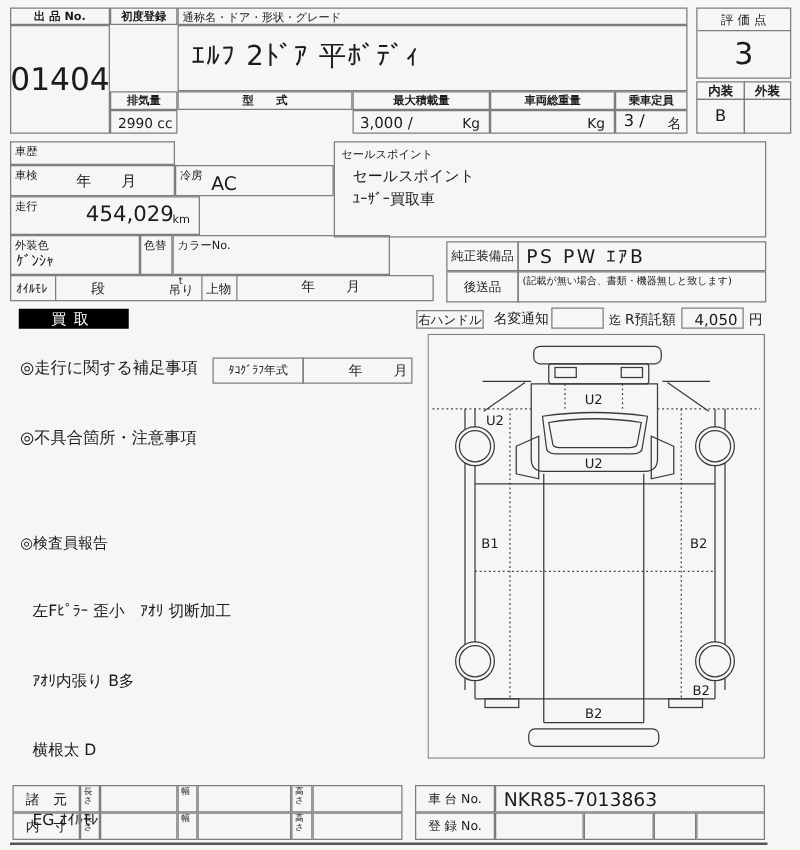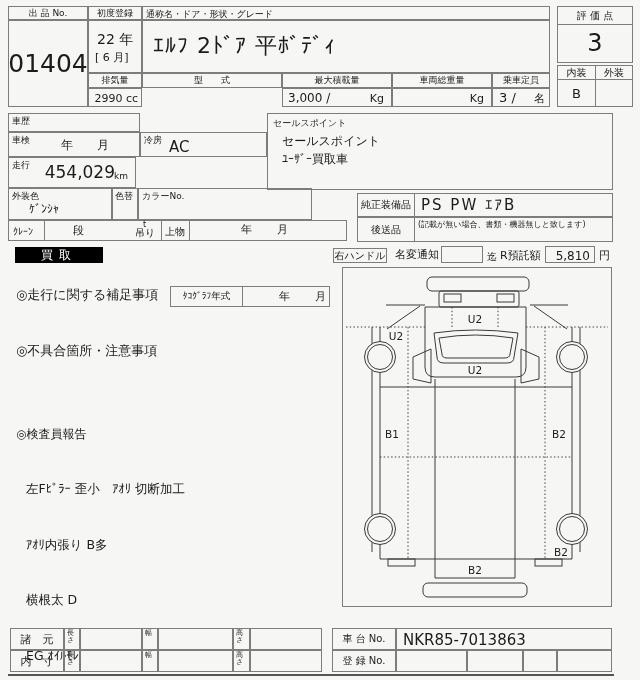--- a/index.html
+++ b/index.html
@@ -4,42 +4,38 @@
 <style>
   html,body{margin:0;padding:0;}
   body{background:#e9e9e7;}
   .sheet{
     position:relative;width:640px;height:680px;background:#f6f6f4;
     font-family:"DejaVu Sans","Liberation Sans",sans-serif;color:#1b1b1b;overflow:hidden;
   }
   .box{position:absolute;box-sizing:border-box;border:1px solid #7d7d7d;background:transparent;}
   .txt{position:absolute;white-space:pre;line-height:1.1;}
   .c{display:flex;align-items:center;justify-content:center;text-align:center;}
-  .lbl{font-size:9px;}
+  .lbl{font-size:9px;font-weight:bold;}
   .corner{position:absolute;left:3px;top:1px;font-size:9px;white-space:pre;}
   .tiny{font-size:7px;line-height:7px;padding:1px 0 0 2px;word-break:break-all;}
   .vline{position:absolute;top:0;bottom:0;width:1px;background:#7d7d7d;}
   .badge{position:absolute;background:#000;color:#fff;display:flex;align-items:center;justify-content:center;letter-spacing:6px;font-size:12px;}
   .insp{position:absolute;font-size:12.5px;line-height:18.5px;white-space:pre;}
   svg text{font-family:"DejaVu Sans","Liberation Sans",sans-serif;fill:#1b1b1b;}
   .rule{position:absolute;background:#555;}
 </style>
 </head>
 <body>
 
 <div class="sheet">
 
   <div class="box c lbl" style="left:8px;top:6px;width:80px;height:14px">出 品 No.</div>
   <div class="box c" style="left:8px;top:20px;width:80px;height:87px;font-size:25px">01404</div>
 
   <div class="box c lbl" style="left:88px;top:6px;width:54px;height:14px">初度登録</div>
-  <div class="box" style="left:88px;top:20px;width:54px;height:53px">
-    <div class="txt" style="left:8px;top:11px;font-size:14px">22 年</div>
-    <div class="txt" style="left:6px;top:31px;font-size:11px">[ 6 月]</div>
-  </div>
 
   <div class="box" style="left:142px;top:6px;width:408px;height:14px">
     <span class="corner">通称名・ドア・形状・グレード</span>
   </div>
   <div class="box" style="left:142px;top:20px;width:408px;height:53px">
     <div class="txt" style="left:10px;top:13px;font-size:22px;letter-spacing:1px">ｴﾙﾌ 2ﾄﾞｱ 平ﾎﾞﾃﾞｨ</div>
   </div>
 
   <div class="box c lbl" style="left:88px;top:73px;width:54px;height:15px">排気量</div>
   <div class="box c lbl" style="left:142px;top:73px;width:140px;height:15px">型　　式</div>
@@ -76,41 +72,41 @@
   </div>
   <div class="box" style="left:8px;top:132px;width:132px;height:25px">
     <span class="corner">車検</span>
     <div class="txt" style="left:52px;bottom:4px;font-size:12px">年</div>
     <div class="txt" style="left:88px;bottom:4px;font-size:12px">月</div>
   </div>
   <div class="box" style="left:140px;top:132px;width:127px;height:25px">
     <span class="corner">冷房</span>
     <div class="txt" style="left:28px;top:6px;font-size:15px">AC</div>
   </div>
-  <div class="box" style="left:8px;top:157px;width:128px;height:31px">
+  <div class="box" style="left:8px;top:157px;width:152px;height:31px">
     <span class="corner">走行</span>
     <div class="txt" style="right:20px;bottom:5px;font-size:17px">454,029</div>
     <div class="txt" style="right:7px;bottom:5px;font-size:9px">km</div>
   </div>
   <div class="box" style="left:8px;top:188px;width:104px;height:32px">
     <span class="corner">外装色</span>
-    <div class="txt" style="left:20px;bottom:3px;font-size:12px">ｹﾞﾝｼｬ</div>
+    <div class="txt" style="left:4px;bottom:3px;font-size:12px">ｹﾞﾝｼｬ</div>
   </div>
   <div class="box" style="left:112px;top:188px;width:26px;height:32px">
     <span class="corner" style="left:2px">色替</span>
   </div>
   <div class="box" style="left:138px;top:188px;width:174px;height:32px">
     <span class="corner">カラーNo.</span>
   </div>
 
   <div class="box" style="left:8px;top:220px;width:339px;height:21px">
     <div class="vline" style="left:35px"></div>
     <div class="vline" style="left:152px"></div>
     <div class="vline" style="left:180px"></div>
-    <div class="txt" style="left:4px;top:5px;font-size:10px">ｸﾚｰﾝ</div>
+    <div class="txt" style="left:4px;top:5px;font-size:10px">ｵｲﾙﾓﾚ</div>
     <div class="txt" style="left:64px;bottom:3px;font-size:11px">段</div>
     <div class="txt" style="left:134px;top:0px;font-size:8px">t</div>
     <div class="txt" style="left:126px;bottom:2px;font-size:10px">吊り</div>
     <div class="txt" style="left:156px;top:5px;font-size:10px">上物</div>
     <div class="txt" style="left:232px;bottom:4px;font-size:11px">年</div>
     <div class="txt" style="left:268px;bottom:4px;font-size:11px">月</div>
   </div>
 
   <div class="box" style="left:267px;top:113px;width:346px;height:77px">
     <span class="corner" style="left:5px;top:3px">セールスポイント</span>
@@ -126,21 +122,21 @@
   <div class="box" style="left:414px;top:217px;width:199px;height:25px">
     <div class="txt" style="left:3px;top:3px;font-size:8px">(記載が無い場合、書類・機器無しと致します)</div>
   </div>
 
   <div class="box c" style="left:333px;top:248px;width:54px;height:15px;font-size:10px">右ハンドル</div>
   <div class="txt" style="left:395px;top:249px;font-size:11px">名変通知</div>
   <div class="box" style="left:441px;top:246px;width:42px;height:17px"></div>
   <div class="txt" style="left:487px;top:251px;font-size:10px">迄</div>
   <div class="txt" style="left:500px;top:250px;font-size:11px">R預託額</div>
   <div class="box" style="left:545px;top:246px;width:50px;height:17px">
-    <div class="txt" style="right:4px;top:3px;font-size:12px">5,810</div>
+    <div class="txt" style="right:4px;top:3px;font-size:12px">4,050</div>
   </div>
   <div class="txt" style="left:599px;top:250px;font-size:11px">円</div>
 
   <div class="badge" style="left:15px;top:247px;width:88px;height:16px">買取</div>
 
   <div class="txt" style="left:16px;top:288px;font-size:13px">◎走行に関する補足事項</div>
   <div class="box c" style="left:170px;top:286px;width:73px;height:21px;font-size:9.5px">ﾀｺｸﾞﾗﾌ年式</div>
   <div class="box" style="left:242px;top:286px;width:88px;height:21px">
     <div class="txt" style="left:36px;top:4px;font-size:11px">年</div>
     <div class="txt" style="left:72px;top:4px;font-size:11px">月</div>

